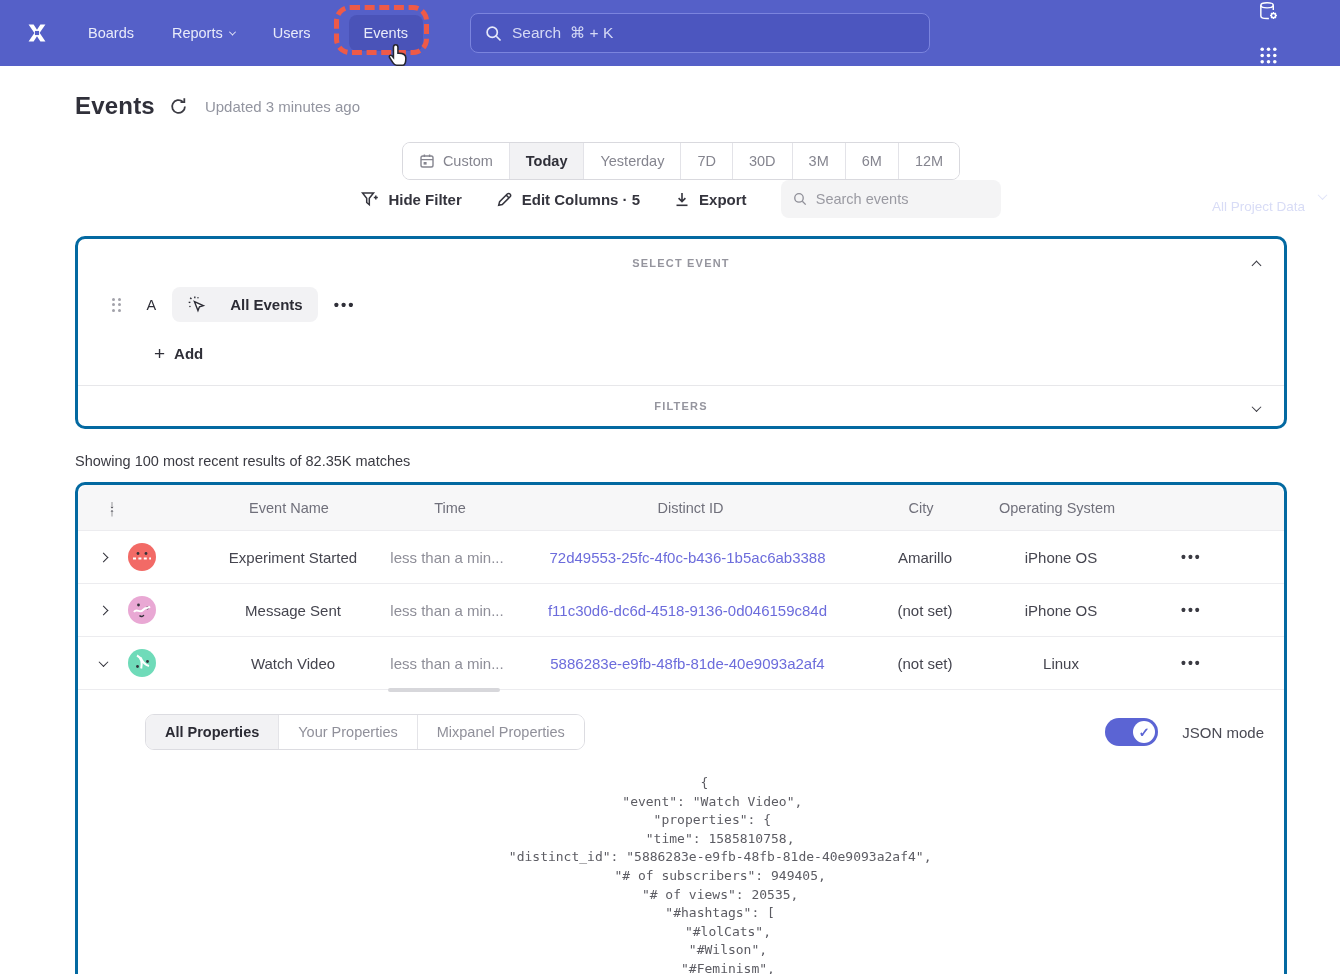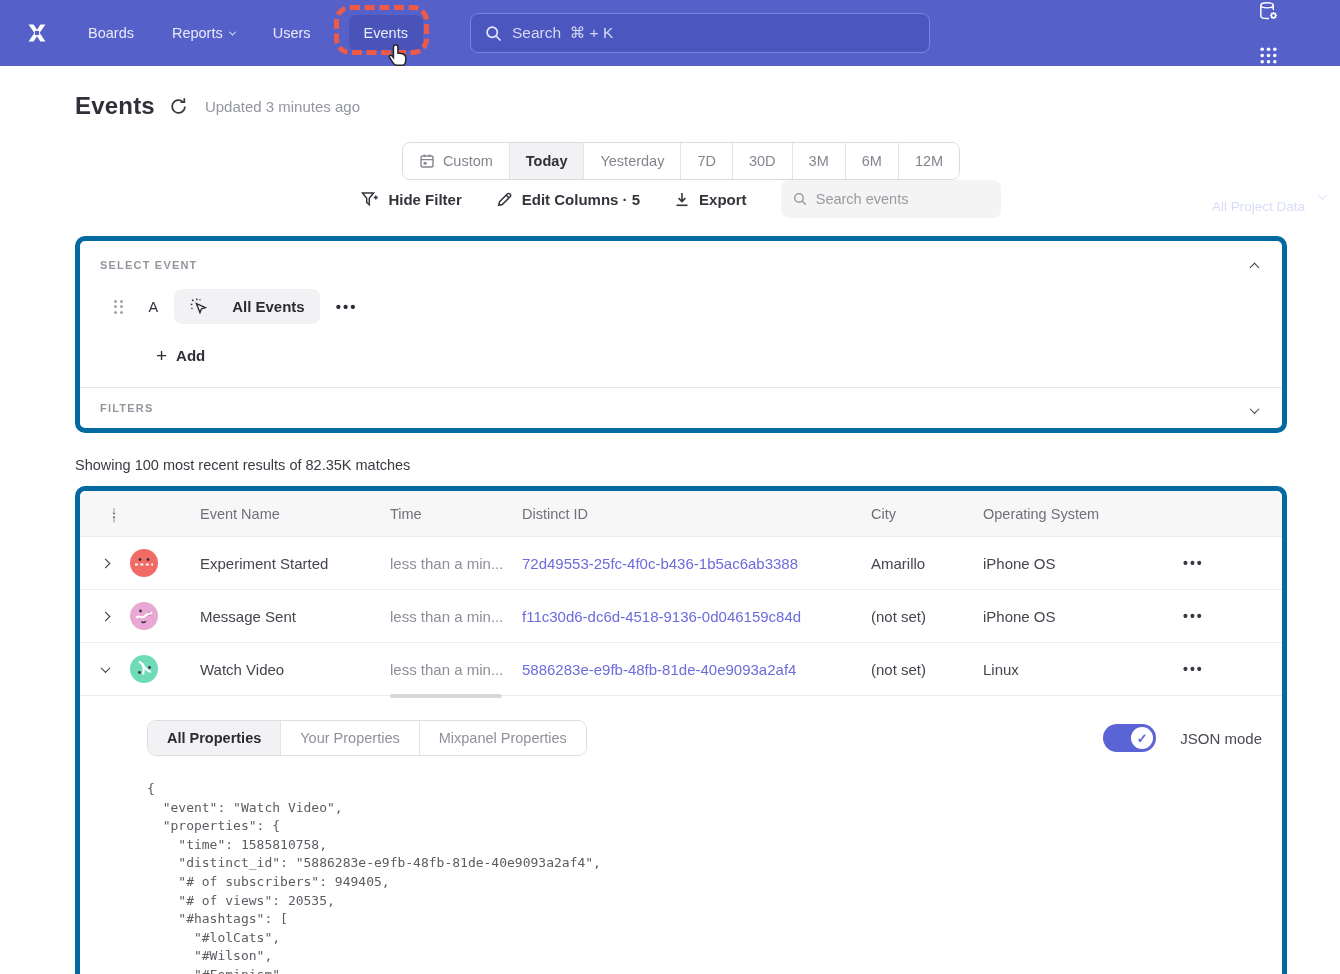--- a/index.html
+++ b/index.html
@@ -41,21 +41,21 @@
   .segmented { display:flex; border:1px solid #d9d9de; border-radius:8px; overflow:hidden; height:38px; }
   .seg-btn { display:flex; align-items:center; gap:8px; padding:0 16px; font-size:14.5px; color:#85858f; border-right:1px solid #e3e3e8; cursor:pointer; background:#fff; white-space:nowrap; }
   .seg-btn:last-child { border-right:none; }
   .seg-btn.selected { background:#f2f2f4; color:#2f2f38; font-weight:700; }
   .tools { display:flex; align-items:center; gap:34px; }
   .tool-btn { display:flex; align-items:center; gap:9px; font-size:15px; font-weight:700; color:#34343d; cursor:pointer; white-space:nowrap; }
   .search-events { width:220px; height:38px; background:#f4f4f5; border-radius:8px; display:flex; align-items:center; gap:9px; padding:0 12px; color:#8f8f98; }
   .search-events input { border:none; outline:none; background:transparent; font-size:14.5px; color:#3a3a42; font-family:inherit; width:100%; }
   .search-events input::placeholder { color:#9а9аa2; color:#9a9aa2; }
   
-  .card { border:5px solid #0369a1; border-radius:10px; background:#fff; }
+  .card { border:3px solid #0369a1; border-radius:10px; background:#fff;text-align:center; }
   .query-card { margin-top:18px; }
   .qc-section { padding:18px 20px 22px 20px; position:relative; }
   .qc-label { font-size:11px; font-weight:700; letter-spacing:1.2px; color:#95959e; }
   .qc-collapse { position:absolute; right:18px; top:16px; width:20px; height:20px; display:flex; align-items:center; justify-content:center; color:#3a3a42; cursor:pointer; }
   .event-row { display:flex; align-items:center; margin-top:18px; gap:16px; }
   .drag-handle { display:grid; grid-template-columns:3px 3px; gap:2.5px; margin-left:14px; cursor:grab; }
   .drag-handle i { width:3px; height:3px; border-radius:50%; background:#a2a2aa; }
   .row-letter { font-size:14.5px; color:#2f2f38; margin-left:10px; }
   .event-chip { display:flex; align-items:center; gap:24px; background:#f2f2f4; border-radius:8px; padding:8px 15px; font-size:15px; font-weight:700; color:#2c2c35; cursor:pointer; }
   .more-dots { color:#2f2f38; font-size:15px; letter-spacing:2px; font-weight:700; cursor:pointer; }

